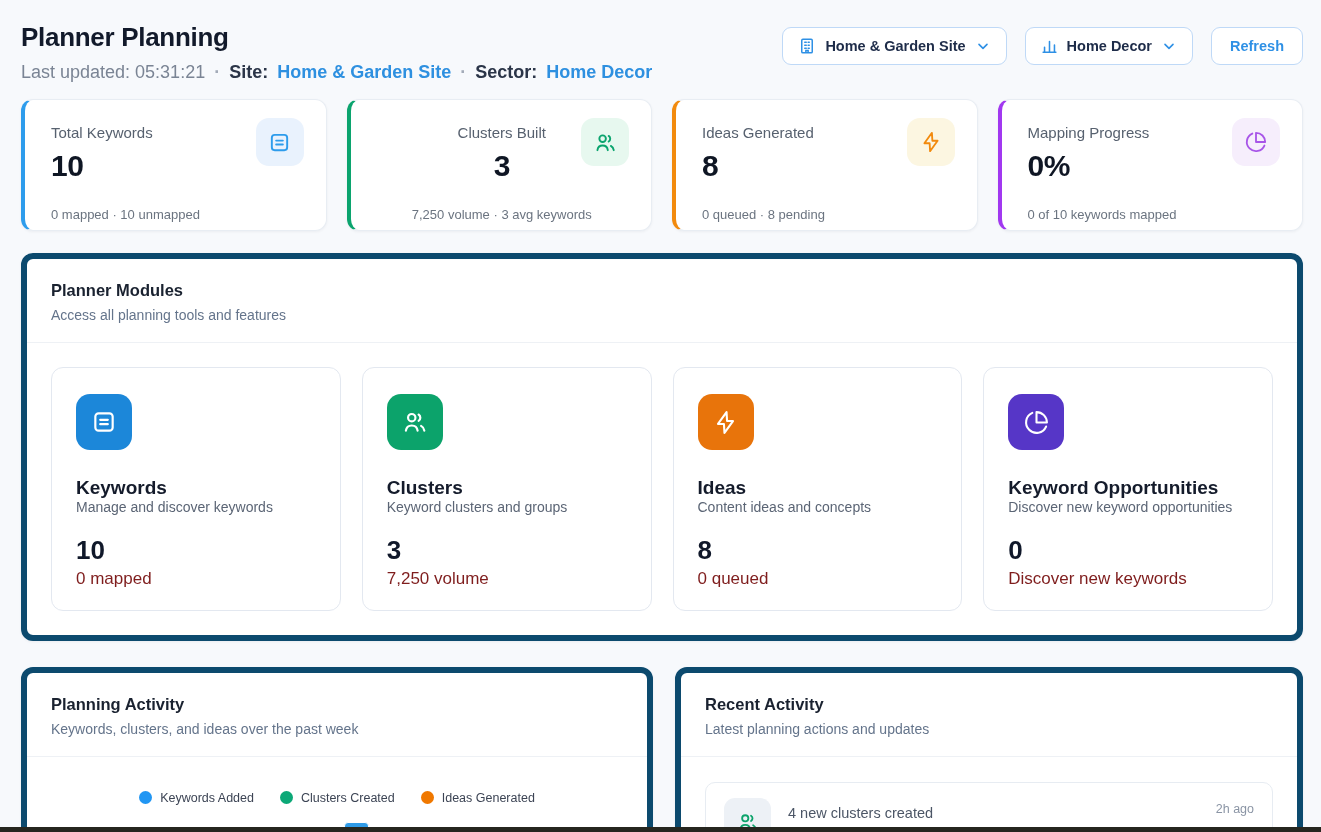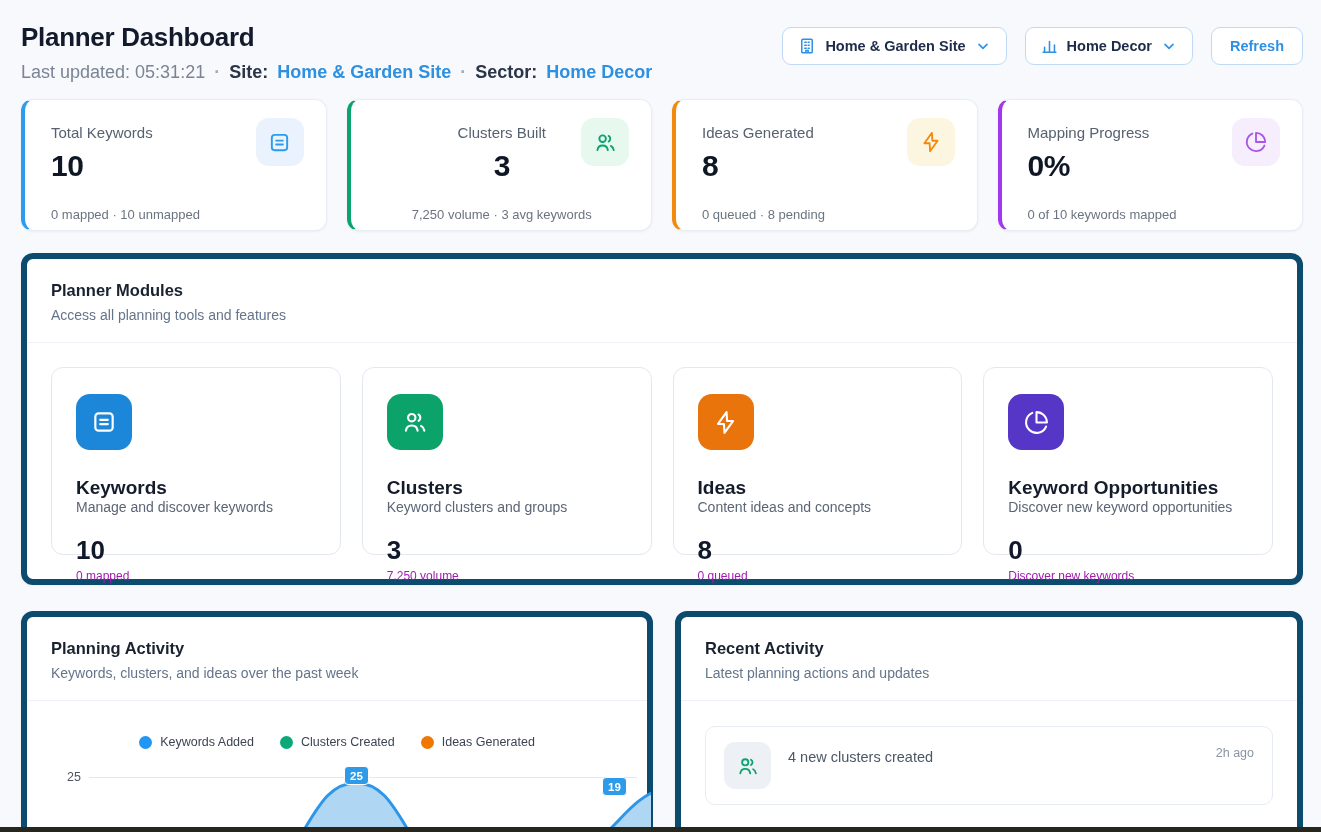--- a/index.html
+++ b/index.html
@@ -47,34 +47,34 @@
   .panel {
     background:#fff; border:6px solid #0c4a6e; border-radius:12px;
     box-shadow:0 1px 3px rgba(16,24,40,.05);
   }
   .panel-head { padding:22px 24px 19px 24px; border-bottom:1px solid #EEF1F5; }
   .panel-title { font-size:16.5px; font-weight:700; color:#1A2230; }
   .panel-sub { font-size:14px; color:#64748B; margin-top:7px; }
 
   .modules-panel { margin-top:22px; }
   .modules-body { padding:24px; display:grid; grid-template-columns:repeat(4,1fr); gap:21px; }
-  .module-card { border:1px solid #E3E8F0; border-radius:12px; padding:26px 24px 24px 24px; height:188px; background:#fff; cursor:pointer; }
+  .module-card { border:1px solid #E3E8F0; border-radius:12px; padding:26px 24px 24px 24px; height:244px; background:#fff; cursor:pointer; }
   .module-iconbox { width:56px; height:56px; border-radius:14px; display:flex; align-items:center; justify-content:center; color:#fff; }
   .module-title { font-size:19px; font-weight:800; color:#141B2B; margin-top:27px; }
   .module-desc { font-size:14px; color:#5B6575; margin-top:0; }
   .module-value { font-size:26px; font-weight:800; color:#10182A; margin-top:20px; }
-  .module-caption { font-size:12px; color:#a21caf; margin-top:3px; }
+  .module-caption { font-size:17px; color:#7f1d1d; margin-top:3px; }
 
   
   .bottom-row { display:flex; gap:22px; margin-top:26px; }
   .activity-panel { width:632px; height:420px; }
   .recent-panel  { flex:1; height:420px; }
 
   .legend-row { display:flex; justify-content:center; gap:26px; margin-top:34px; }
-  .legend-item { display:flex; align-items:flex-end; gap:8px; cursor:pointer; }
+  .legend-item { display:flex; align-items:flex-start; gap:8px; cursor:pointer; }
   .legend-dot { width:13px; height:13px; border-radius:50%; }
   .legend-label { font-size:12.5px; color:#3C4454; }
 
   .chart-wrap { position:relative; margin-top:17px; height:160px; }
   .y-tick { position:absolute; left:40px; top:11px; transform:translateY(-50%); font-size:12.5px; color:#4B5563; }
   .gridline { position:absolute; left:62px; right:10px; top:11px; border-top:1px solid #E3E8EE; }
   .chart-svg { position:absolute; left:62px; top:0; width:562px; height:160px; }
   .pt-badge {
     position:absolute; background:#2E9BE8; color:#fff; font-size:11.5px; font-weight:700;
     padding:1.5px 5px; border-radius:4px; border:1px solid #FFFFFF; line-height:14px;
@@ -131,21 +131,21 @@
     <symbol id="i-chevron" viewBox="0 0 24 24">
         <path d="M6 9.5l6 6 6-6" fill="none" stroke="currentColor" stroke-width="2.4" stroke-linecap="round" stroke-linejoin="round"></path>
       </symbol>
   </defs>
 </svg>
 
 <div class="page">
 
   <div class="header">
     <div>
-      <div class="page-title">Planner Dashboard</div>
+      <div class="page-title">Planner Planning</div>
       <div class="meta-row">
         <span>Last updated: 05:31:21</span>
         <span class="meta-dot">·</span>
         <span class="meta-strong">Site:</span>
         <a class="meta-link">Home &amp; Garden Site</a>
         <span class="meta-dot">·</span>
         <span class="meta-strong">Sector:</span>
         <a class="meta-link">Home Decor</a>
       </div>
     </div>

